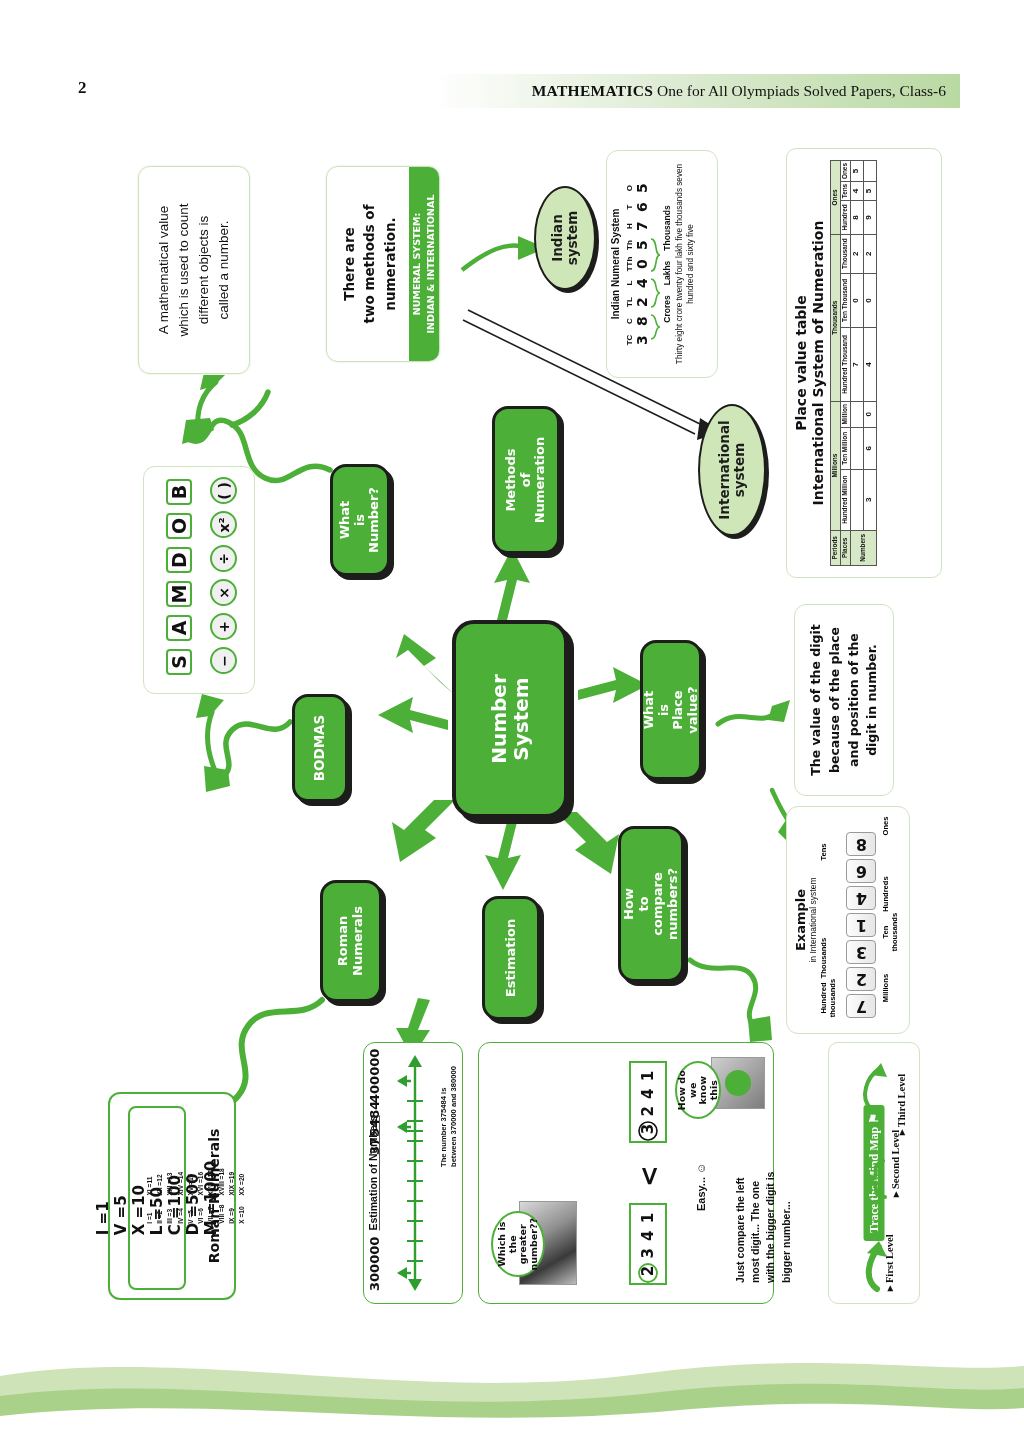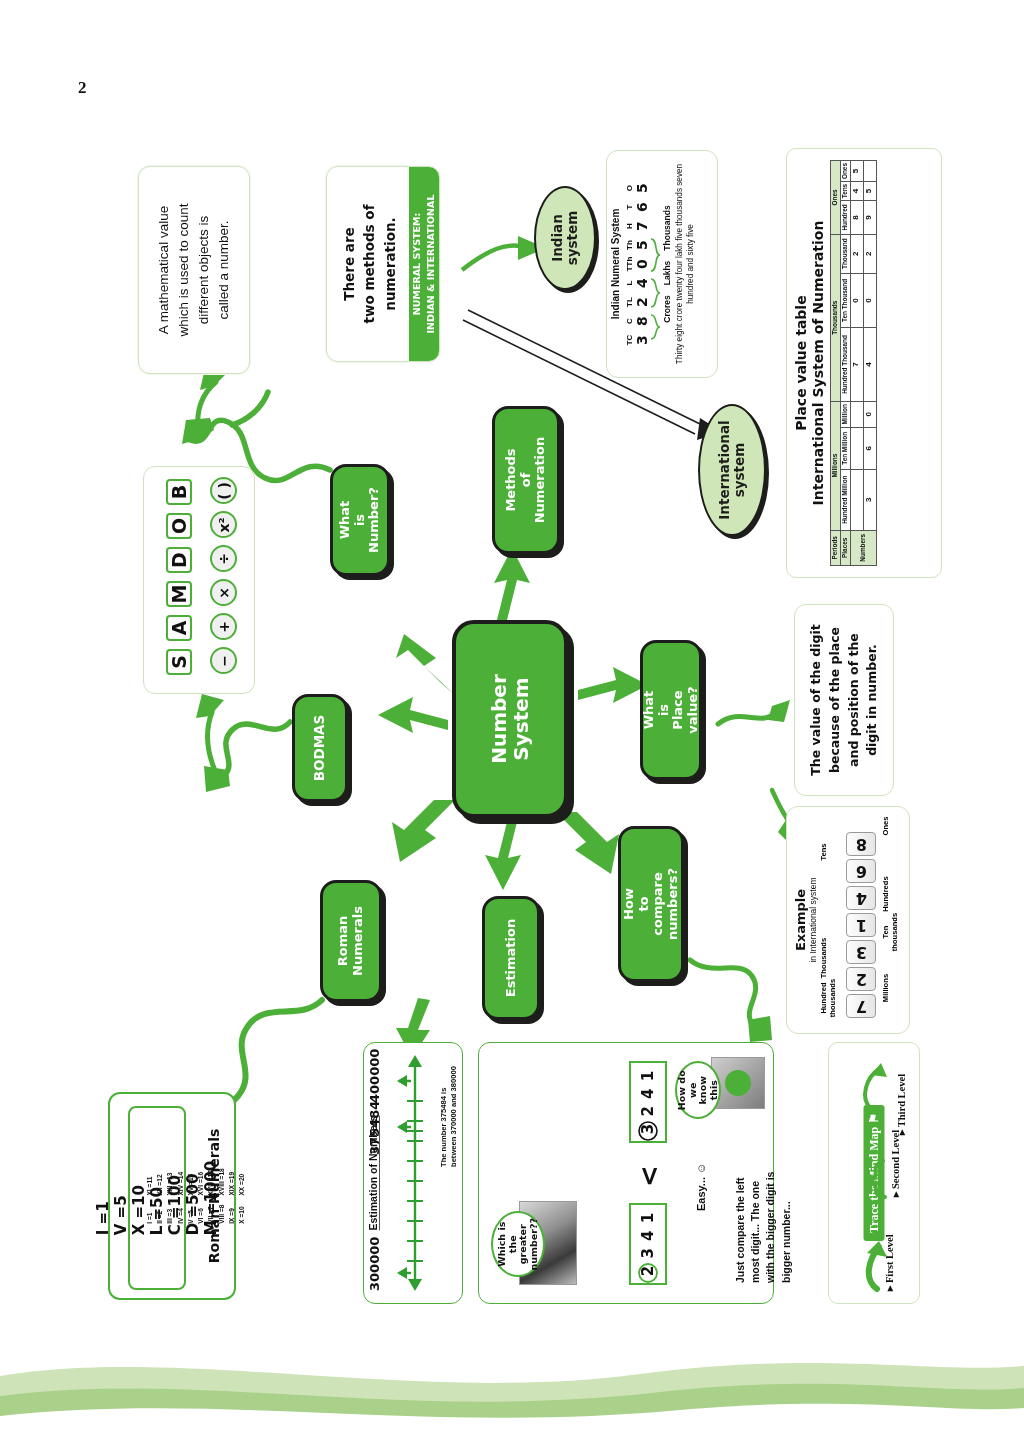--- a/index.html
+++ b/index.html
@@ -176,20 +176,25 @@
 
   svg.ov { position:absolute; left:0; top:0; width:1024px; height:1440px;
     pointer-events:none; }
 </style>
 </head>
 <body>
 
 <div class="page">
 
   <div id="page-number">2</div>
+  <div id="header-bar">
+    <div id="header-title">
+      <b>MATHEMATICS</b><span> One for All Olympiads Solved Papers, Class-6</span>
+    </div>
+  </div>
 
   <svg class="ov" viewBox="0 0 1024 1440">
     <g fill="none" stroke="#4caf37" stroke-width="5" stroke-linecap="round">
 
       <path d="M452,700 C432,690 420,670 408,645" stroke-width="0"></path>
     </g>
 
     <g fill="#4caf37">
 
       <path d="M452,690 L420,660 L432,652 L400,628 L392,652 L404,644 L436,676 Z" transform="translate(4,6)"></path>

